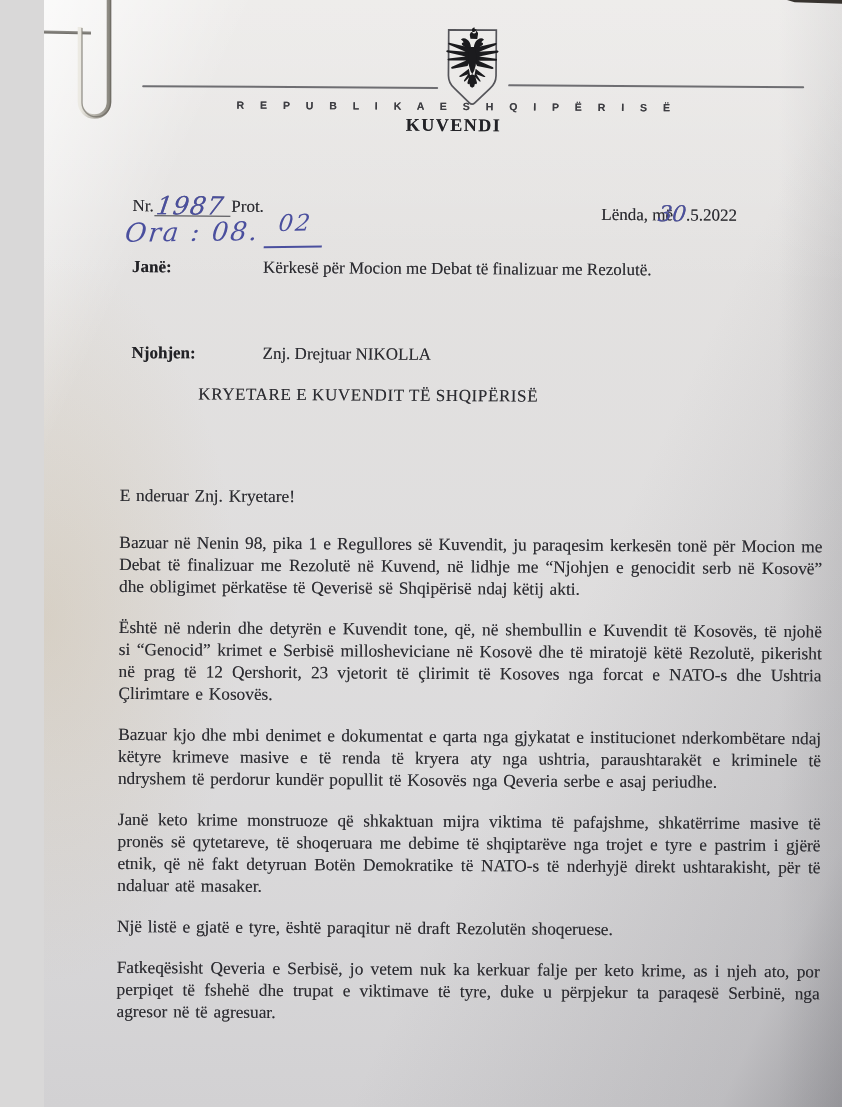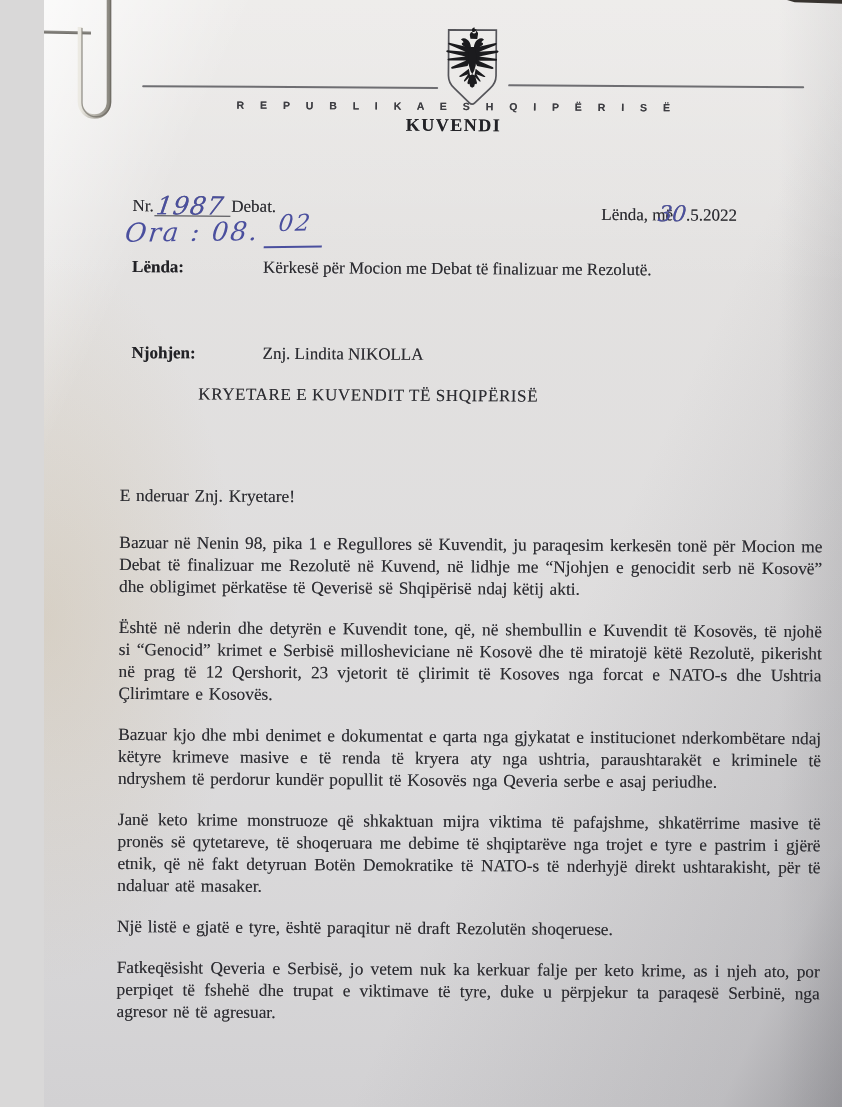--- a/index.html
+++ b/index.html
@@ -126,37 +126,37 @@
           <path d="M46,72 L50,70 L54,72 L57,82 Q57,86 54,84 L53,88 L50,90 L47,88 L46,84 Q43,86 43,82 Z"></path>
         </g>
       </svg>
     </div>
     <div class="rule rule-left"></div>
     <div class="rule rule-right"></div>
     <div class="republic txt">R E P U B L I K A   E   S H Q I P Ë R I S Ë</div>
     <div class="kuvendi txt">KUVENDI</div>
 
     <div class="proto-left txt">
-      <span>Nr.</span><span class="nr-blank"><span class="hand nr-hand">1987</span></span><span>Debat.</span>
+      <span>Nr.</span><span class="nr-blank"><span class="hand nr-hand">1987</span></span><span>Prot.</span>
     </div>
     <div class="ora-line hand">
       <span>Ora : 08.</span><span class="ora-min"><span class="ora-min-text">02</span></span>
     </div>
     <div class="dateline txt">
       <span>Lënda, më</span><span class="hand date-day">30</span><span>.5.2022</span>
     </div>
 
     <div class="field-row subject-row txt">
-      <span class="field-label">Lënda:</span>
+      <span class="field-label">Janë:</span>
       <span class="field-value">Kërkesë për Mocion me Debat të finalizuar me Rezolutë.</span>
     </div>
 
     <div class="field-row addr-row txt">
       <span class="field-label">Njohjen:</span>
-      <span class="field-value">Znj. Lindita NIKOLLA</span>
+      <span class="field-value">Znj. Drejtuar NIKOLLA</span>
     </div>
     <div class="addr-title txt">KRYETARE E KUVENDIT TË SHQIPËRISË</div>
 
     <div class="letter-body txt">
       <p class="salutation">E nderuar Znj. Kryetare!</p>
       <p>Bazuar në Nenin 98, pika 1 e Regullores së Kuvendit, ju paraqesim kerkesën tonë për Mocion me Debat të finalizuar me Rezolutë në Kuvend, në lidhje me “Njohjen e genocidit serb në Kosovë” dhe obligimet përkatëse të Qeverisë së Shqipërisë ndaj këtij akti.</p>
       <p>Është në nderin dhe detyrën e Kuvendit tone, që, në shembullin e Kuvendit të Kosovës, të njohë si “Genocid” krimet e Serbisë millosheviciane në Kosovë dhe të miratojë këtë Rezolutë, pikerisht në prag të 12 Qershorit, 23 vjetorit të çlirimit të Kosoves nga forcat e NATO-s dhe Ushtria Çlirimtare e Kosovës.</p>
       <p>Bazuar kjo dhe mbi denimet e dokumentat e qarta nga gjykatat e institucionet nderkombëtare ndaj këtyre krimeve masive e të renda të kryera aty nga ushtria, paraushtarakët e kriminele të ndryshem të perdorur kundër popullit të Kosovës nga Qeveria serbe e asaj periudhe.</p>
       <p>Janë keto krime monstruoze që shkaktuan mijra viktima të pafajshme, shkatërrime masive të pronës së qytetareve, të shoqeruara me debime të shqiptarëve nga trojet e tyre e pastrim i gjërë etnik, që në fakt detyruan Botën Demokratike të NATO-s të nderhyjë direkt ushtarakisht, për të ndaluar atë masaker.</p>
       <p>Një listë e gjatë e tyre, është paraqitur në draft Rezolutën shoqeruese.</p>

